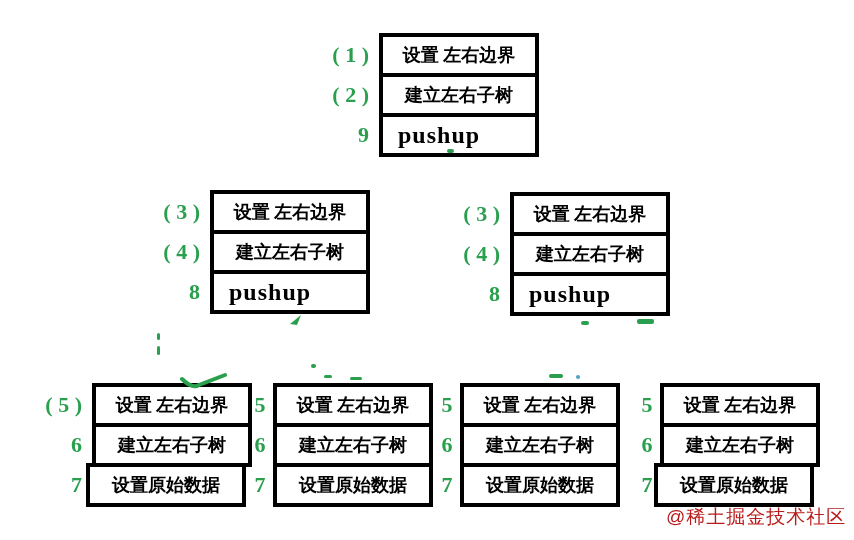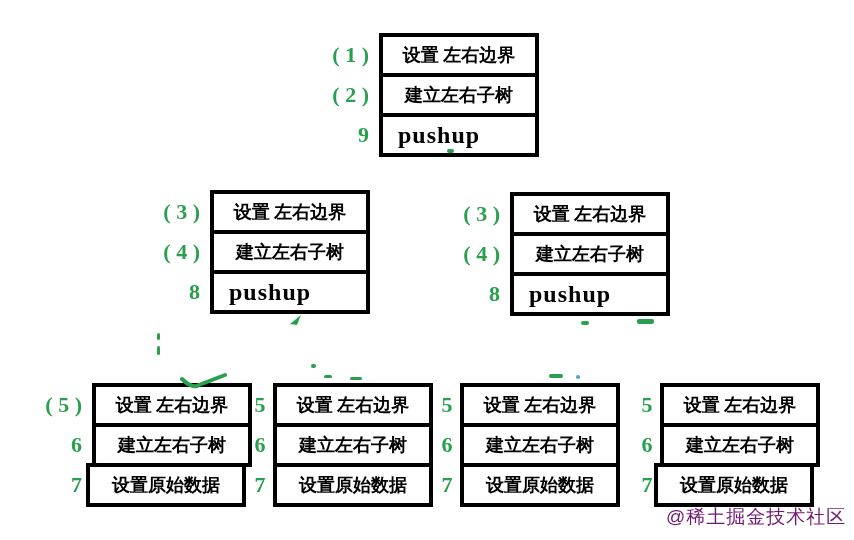--- a/index.html
+++ b/index.html
@@ -63,21 +63,21 @@
   .mark { position: absolute; pointer-events: none; }
   .dash { background: #2aa04e; border-radius: 2px; }
   .teal { background: #4aa3c0; border-radius: 2px; }
 
   .watermark {
     position: absolute;
     left: 666px;
     top: 504px;
     font-size: 19px;
     letter-spacing: 1px;
-    color: #701a75;
+    color: #b91c1c;
     font-family: "Liberation Sans", "DejaVu Sans", sans-serif;
     white-space: nowrap;
   }
 </style>
 </head>
 <body>
 
 <div id="canvas">
 
   <div class="node" style="left:309px; top:33px;">

